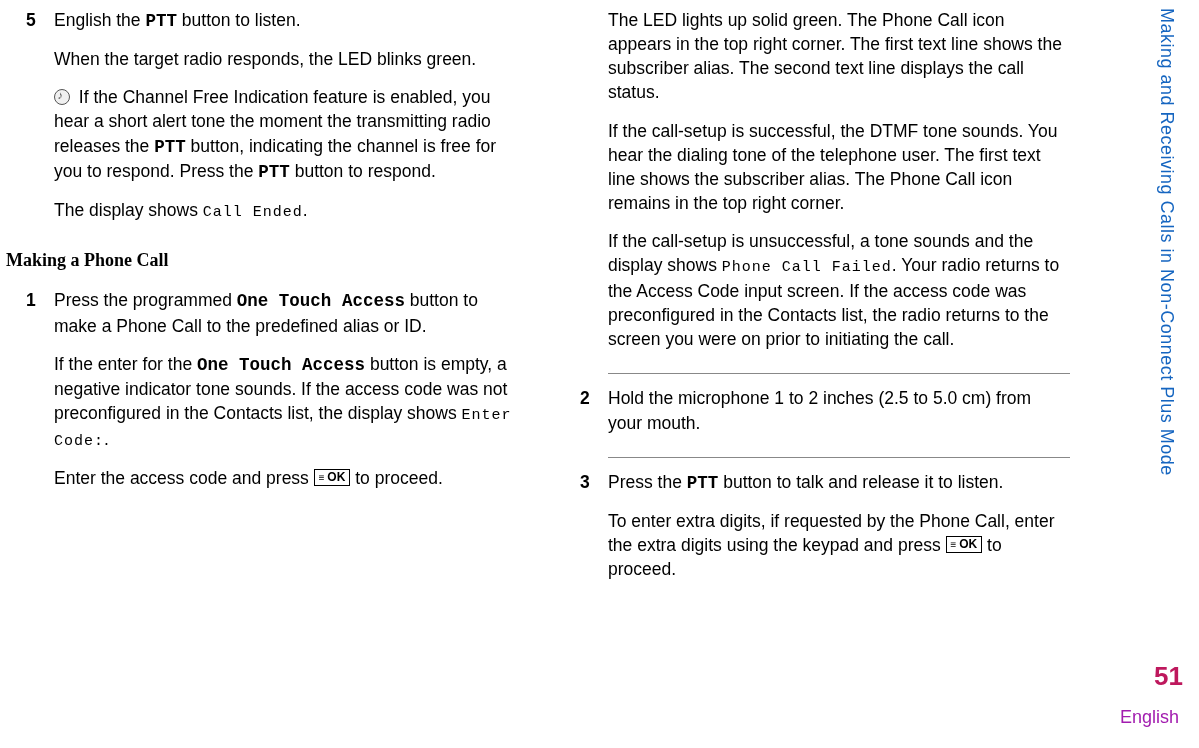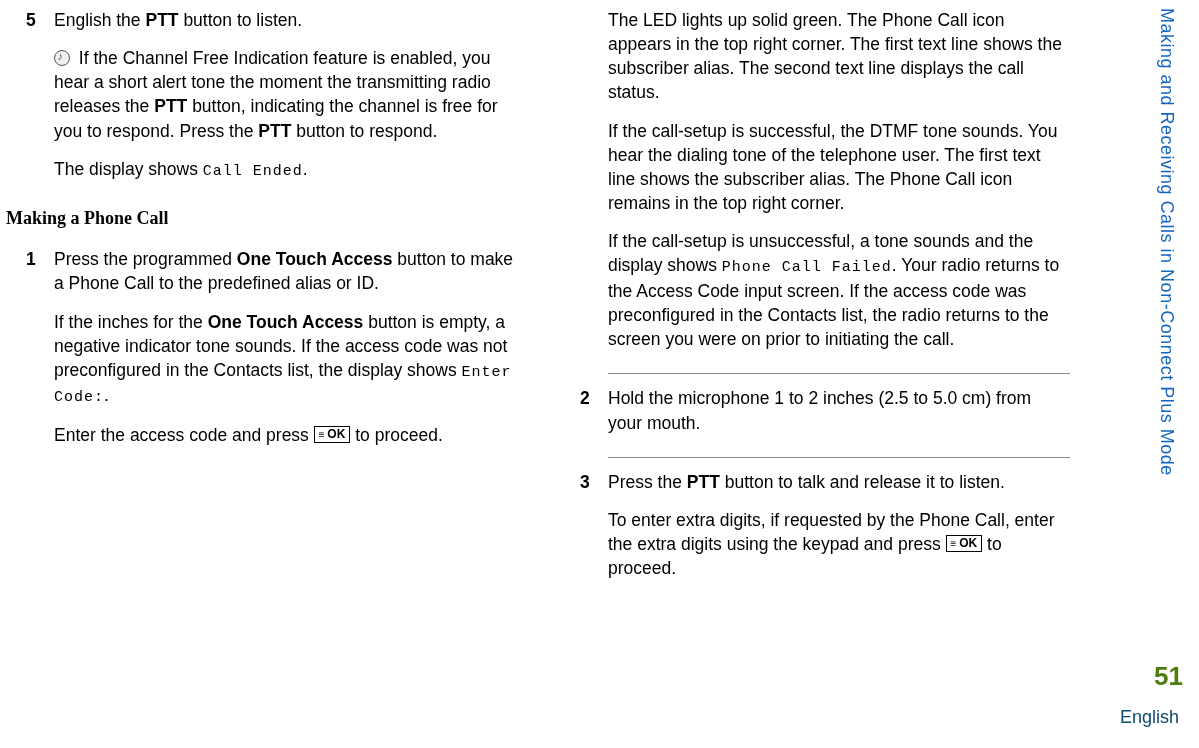--- a/index.html
+++ b/index.html
@@ -5,65 +5,66 @@
   * { box-sizing: border-box; margin: 0; padding: 0; }
   html, body { width: 1199px; height: 748px; background: #fff; font-family: Arial, Helvetica, sans-serif; color: #000; position: relative; }
   .page { width: 1199px; height: 748px; position: relative; padding: 8px 60px 20px 6px; }
   .columns { display: flex; gap: 44px; }
   .col { width: 510px; font-size: 17.5px; line-height: 1.38; }
   .col p { margin-bottom: 14px; }
   .step { display: flex; margin-bottom: 4px; }
   .step-num { width: 48px; padding-left: 20px; font-weight: bold; flex-shrink: 0; }
   .step-body { flex: 1; }
   .step-body p { margin-bottom: 14px; }
-  .bold { font-weight: bold; }
+  .bold { font-weight: bold; font-family: Liberation Mono, monospace; }
   .heading { font-weight: bold; font-size: 18px; margin: 10px 0 16px 0; font-family: Liberation Serif, serif; }
   .mono { font-family: "Courier New", Courier, monospace; font-size: 15px; letter-spacing: 1px; }
   .ok-btn { display: inline-block; border: 1.5px solid #000; padding: 0 4px; font-size: 12px; font-weight: bold; vertical-align: middle; line-height: 14px; position: relative; top: -2px; }
   .ok-btn::before { content: "≡ "; font-size: 10px; }
   .note-icon { display: inline-block; width: 16px; height: 16px; border: 1.5px solid #555; border-radius: 50%; vertical-align: middle; position: relative; top: -2px; margin-right: 4px; background: #f0f0f0; }
   .note-icon::after { content: "♪"; position: absolute; left: 2.5px; top: -2px; font-size: 11px; color: #555; }
   .hr { border: none; border-top: 1px solid #888; margin: 8px 0 12px 48px; }
   .side-text { position: absolute; right: 22px; top: 8px; writing-mode: vertical-rl; font-size: 18px; color: #1565c0; letter-spacing: 0.5px; }
-  .page-num { position: absolute; right: 16px; bottom: 56px; font-size: 26px; font-weight: bold; color: #4d7c0f; }
-  .lang { position: absolute; right: 20px; bottom: 20px; font-size: 18px; color: #0c4a6e; }
+  .page-num { position: absolute; right: 16px; bottom: 56px; font-size: 26px; font-weight: bold; color: #be185d; }
+  .lang { position: absolute; right: 20px; bottom: 20px; font-size: 18px; color: #a21caf; }
 </style>
 </head>
 <body>
 
 <div class="page">
   <div class="columns">
 
     <div class="col">
 
       <div class="step">
         <div class="step-num">5</div>
         <div class="step-body">
           <p>
             <span>English the </span><span class="bold">PTT</span><span> button to listen.</span>
           </p>
+          <p>When the target radio responds, the LED blinks green.</p>
           <p>
             <span class="note-icon"></span><span> If the Channel Free Indication feature is enabled, you hear a short alert tone the moment the transmitting radio releases the </span><span class="bold">PTT</span><span> button, indicating the channel is free for you to respond. Press the </span><span class="bold">PTT</span><span> button to respond.</span>
           </p>
           <p>
             <span>The display shows </span><span class="mono">Call Ended</span><span>.</span>
           </p>
         </div>
       </div>
 
       <div class="heading">Making a Phone Call</div>
 
       <div class="step">
         <div class="step-num">1</div>
         <div class="step-body">
           <p>
             <span>Press the programmed </span><span class="bold">One Touch Access</span><span> button to make a Phone Call to the predefined alias or ID.</span>
           </p>
           <p>
-            <span>If the inches for the </span><span class="bold">One Touch Access</span><span> button is empty, a negative indicator tone sounds. If the access code was not preconfigured in the Contacts list, the display shows </span><span class="mono">Enter Code:</span><span>.</span>
+            <span>If the enter for the </span><span class="bold">One Touch Access</span><span> button is empty, a negative indicator tone sounds. If the access code was not preconfigured in the Contacts list, the display shows </span><span class="mono">Enter Code:</span><span>.</span>
           </p>
           <p>
             <span>Enter the access code and press </span> <span class="ok-btn">OK</span> <span> to proceed.</span>
           </p>
         </div>
       </div>
 
     </div>
 
     <div class="col">

